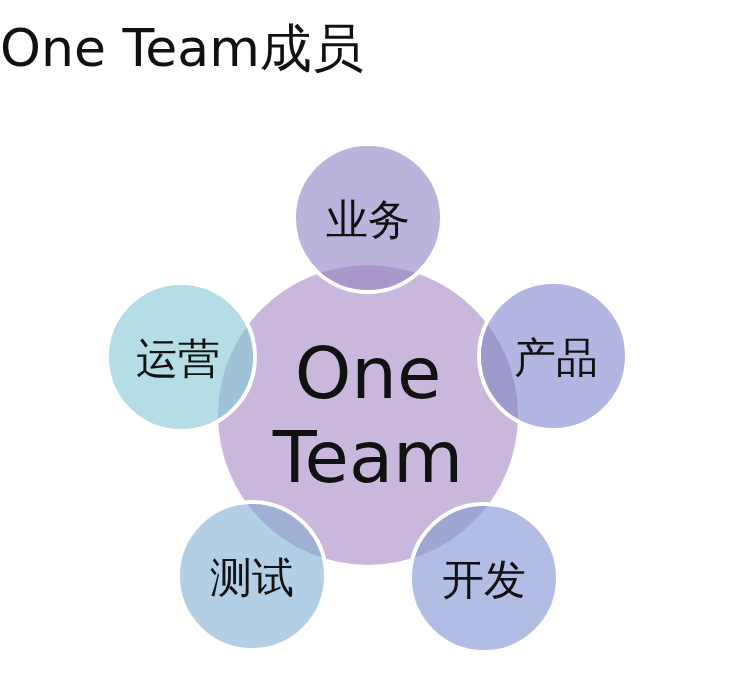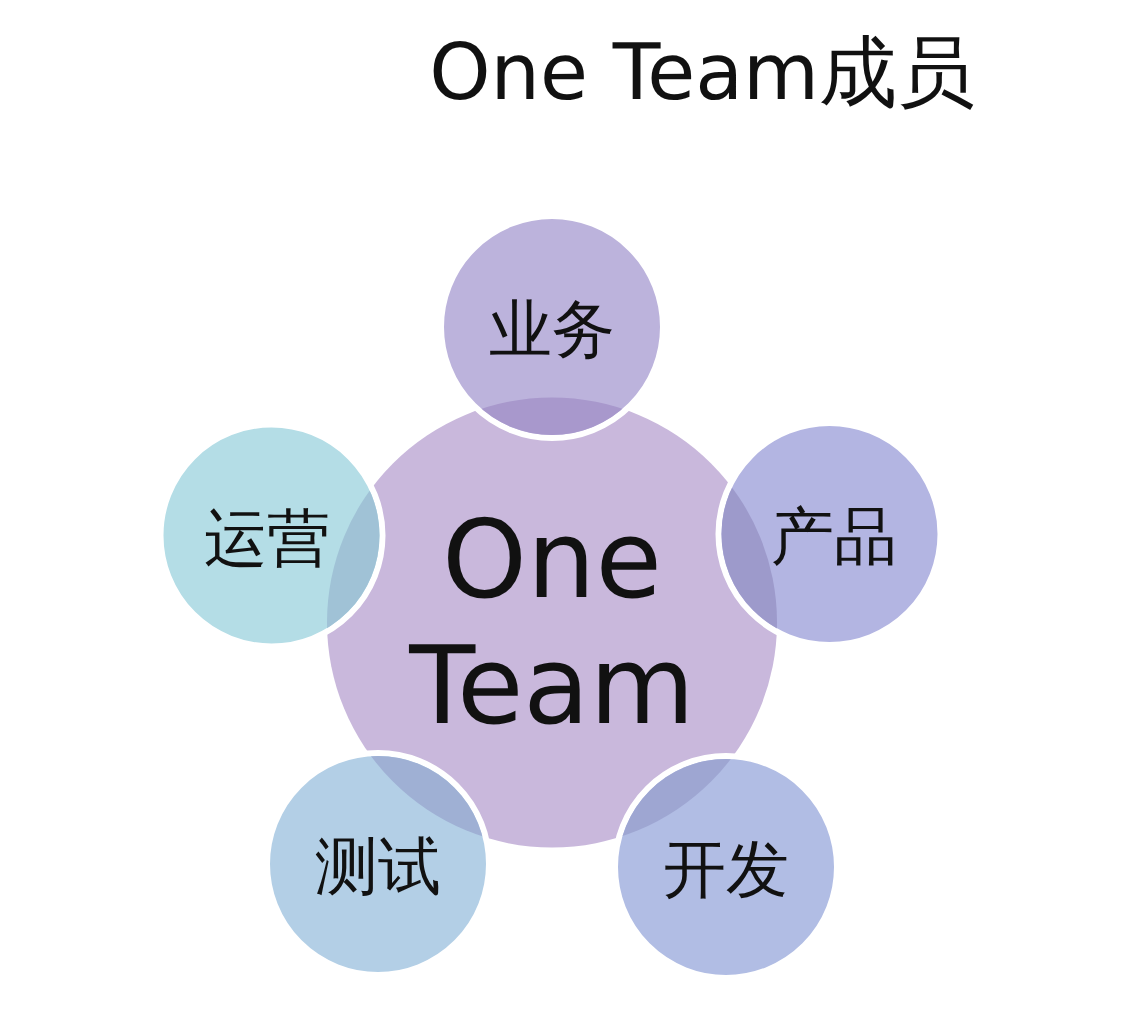--- a/index.html
+++ b/index.html
@@ -1,18 +1,18 @@
 <!DOCTYPE html>
 <html><head>
   <meta charset="utf-8">
   <style>
     html, body { margin: 0; padding: 0; background: #ffffff; }
     body { width: 750px; height: 680px; position: relative; overflow: hidden;
            font-family: "DejaVu Sans", "Liberation Sans", sans-serif; }
-    .title { position: absolute; left: 0; top: 14px; width: 650px; text-align: right;
+    .title { position: absolute; left: 0; top: 14px; width: 650px; text-align: left;
              font-size: 52px; color: #111111; letter-spacing: 0px; }
     svg.diagram { position: absolute; left: 0; top: 0; }
     .ring-label { font-family: "DejaVu Sans", sans-serif; fill: #111111; }
   </style>
 </head>
 <body>
 
 <div class="title">One Team成员</div>
 
 <svg class="diagram" width="750" height="680" viewBox="0 0 750 680" xmlns="http://www.w3.org/2000/svg">

